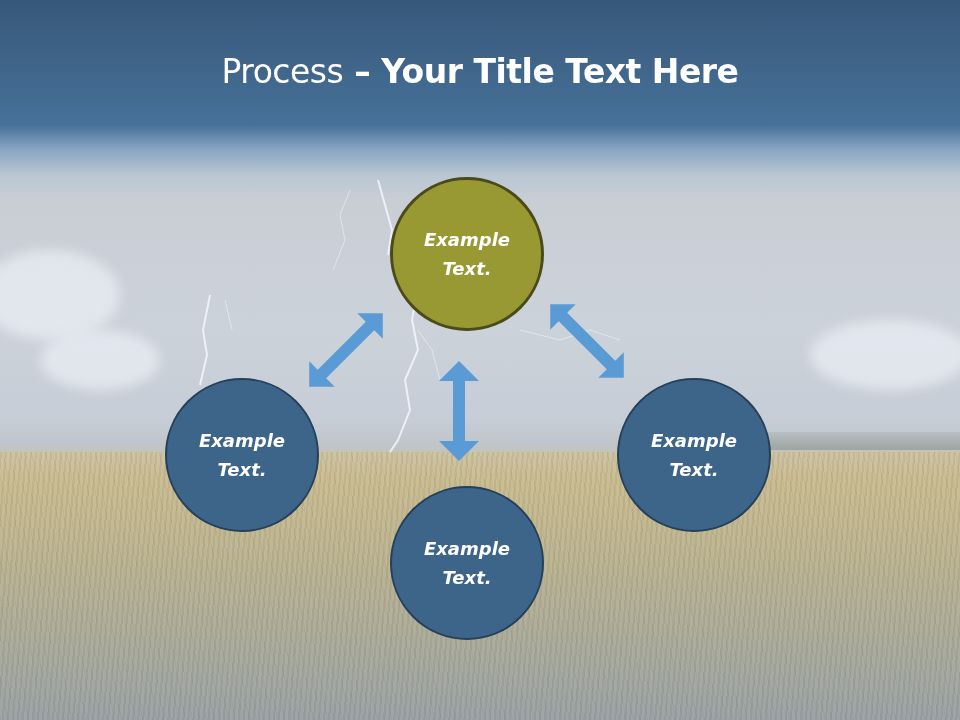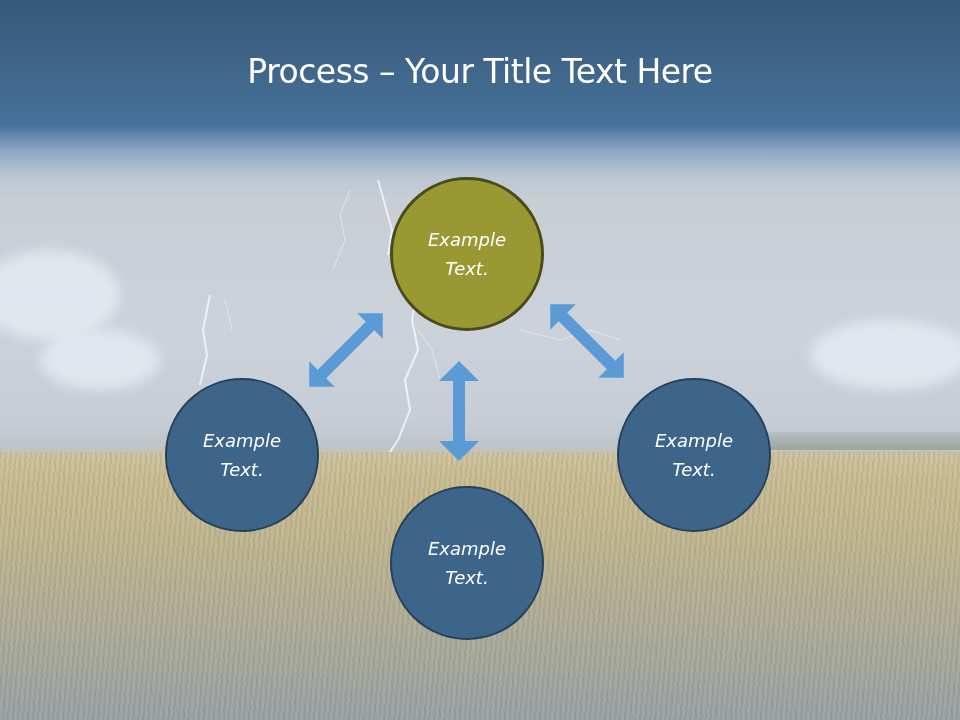--- a/index.html
+++ b/index.html
@@ -16,24 +16,24 @@
       repeating-linear-gradient(80deg, rgba(90,90,70,0.08) 0 1px, rgba(0,0,0,0) 1px 7px),
       linear-gradient(to bottom, rgba(210,190,130,0.35), rgba(140,150,160,0.25));
   }
   .treeline { position:absolute; left:760px; right:0; top:432px; height:18px;
     background: linear-gradient(to bottom, rgba(140,150,150,0.2), rgba(130,140,130,0.55)); }
   .cloud { position:absolute; border-radius:50%; background:rgba(235,240,247,0.7); filter:blur(6px); }
   .bolt { position:absolute; }
   .title { position:absolute; left:0; right:0; top:52px; text-align:center; color:#ffffff;
     font-family:"DejaVu Sans", sans-serif; font-size:33px; letter-spacing:-0.5px; }
   .title b { font-weight:normal; }
-  .title span.rest { font-weight:normal; }
+  .title span.rest { font-weight:bold; }
   .node { position:absolute; width:154px; height:154px; border-radius:50%;
     display:flex; align-items:center; justify-content:center; text-align:center; box-sizing:border-box; }
-  .node .lbl { color:#ffffff; font-family:"DejaVu Sans", sans-serif; font-weight:normal; font-style:italic;
+  .node .lbl { color:#ffffff; font-family:"DejaVu Sans", sans-serif; font-weight:bold; font-style:italic;
     font-size:18px; line-height:29px; width:110px; }
   .arrows { position:absolute; left:0; top:0; }
 </style>
 </head>
 <body>
 
 <div class="bg"></div>
 <div class="field"></div>
 <div class="treeline"></div>
 <div class="cloud" style="left:-20px;top:250px;width:140px;height:90px;"></div>

